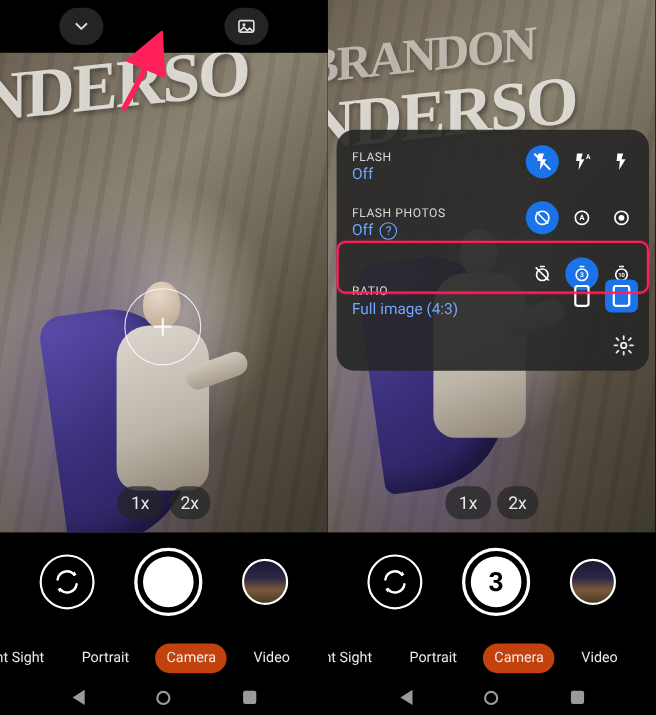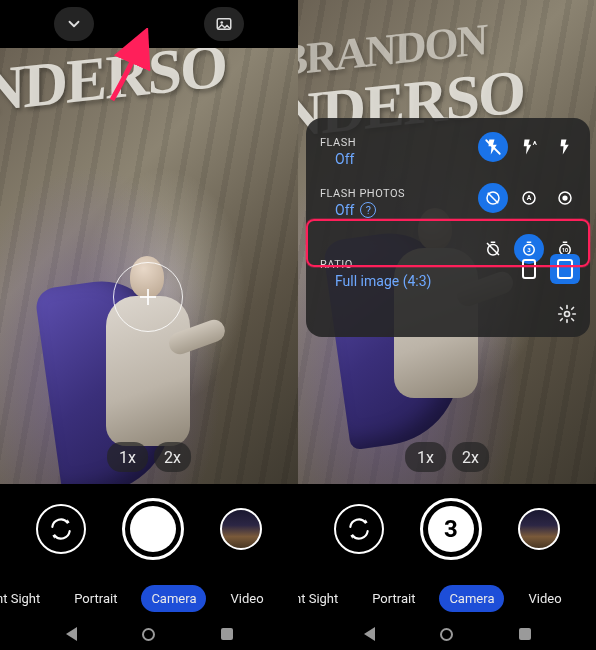--- a/index.html
+++ b/index.html
@@ -119,21 +119,21 @@
     border: 2px solid #fff;
     background: linear-gradient(#1a1830 0%,#2c2644 40%,#7a5a3a 70%,#4a3824 100%);
   }
   .modes {
     position: absolute; left: 0; right: 0; top: 578px; height: 40px;
     display: flex; align-items: center; gap: 14px;
     color: #eaeaea; font-size: 13px; overflow: hidden;
     padding: 0 6px;
   }
   .mode { white-space: nowrap; padding: 6px 10px; border-radius: 16px; }
-  .mode.active { background: #1d4ed8; }
+  .mode.active { background: #c2410c; }
   .navbar {
     position: absolute; left: 0; right: 0; bottom: 0; height: 32px;
     display: flex; align-items: center; justify-content: space-evenly;
   }
   .nav-tri {
     width: 0; height: 0; border-top: 7px solid transparent;
     border-bottom: 7px solid transparent; border-right: 11px solid #9a9a9a;
   }
   .nav-circle { width: 13px; height: 13px; border: 2px solid #9a9a9a; border-radius: 50%; }
   .nav-square { width: 12px; height: 12px; background: #9a9a9a; border-radius: 2px; }
@@ -142,21 +142,21 @@
   }
   
   .panel {
     position: absolute; top: 118px; left: 8px; right: 6px;
     background: rgba(38,38,38,0.9);
     border-radius: 16px; padding: 12px 10px 42px 14px;
     color: #fff; z-index: 25;
   }
   .panel-row { position: relative; padding: 6px 0 14px; }
   .panel-label { font-size: 11px; letter-spacing: 0.5px; color: #d8d8d8; }
-  .panel-value { font-size: 14px; color: #6ea8ff; margin-top: 2px; display:flex; align-items:center; gap:6px;margin-left:15px;}
+  .panel-value { font-size: 14px; color: #6ea8ff; margin-top: 2px; display:flex; align-items:center; gap:6px;}
   .panel-icons {
     position: absolute; right: 0; top: 2px;
     display: flex; align-items: center; gap: 6px;
   }
   .picon {
     width: 30px; height: 30px; border-radius: 50%;
     display: flex; align-items: center; justify-content: center;
     color: #fff;
   }
   .picon.sel { background: #1a73e8; }

